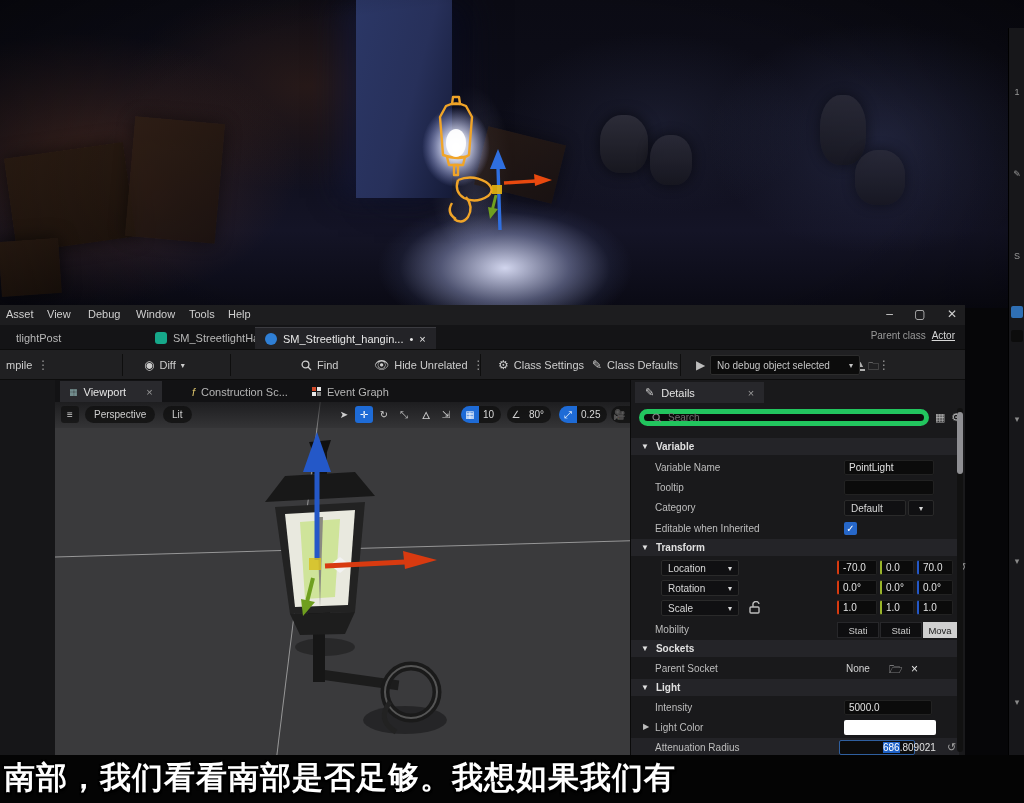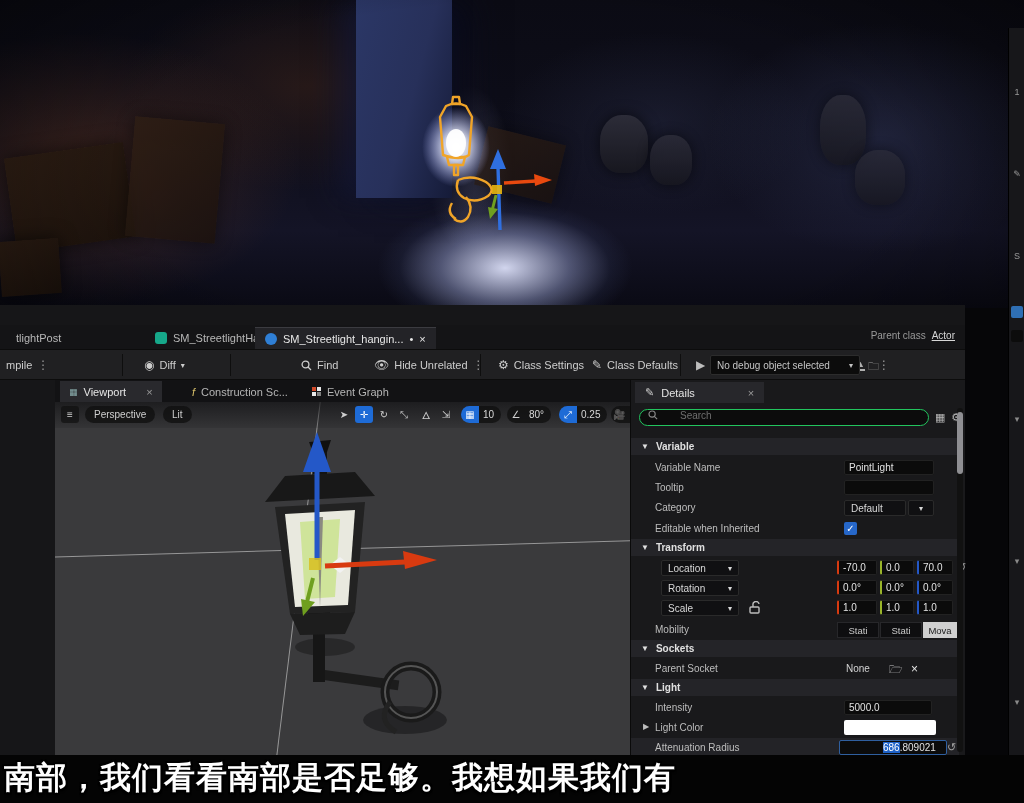--- a/index.html
+++ b/index.html
@@ -86,21 +86,21 @@
   .snap-num { position:absolute; top:4px; height:17px; border-radius:0 9px 9px 0; background:rgba(15,15,15,.78);
     color:#d8d8d8; font-size:10px; display:flex; align-items:center; padding:0 7px 0 4px; }
   .grid-line { position:absolute; background:rgba(225,225,225,.55); }
 
   
   #details { left:630px; top:75px; width:335px; height:377px; background:#19191b; color:#c6c6c6; font-size:10px;
     border-left:1px solid #0a0a0a; }
   #det-tab { position:absolute; left:4px; top:2px; height:21px; background:#27272b; color:#e4e4e4;
     display:flex; align-items:center; gap:7px; padding:0 10px; font-size:11px; }
   #det-search { position:absolute; left:8px; top:29px; width:290px; height:17px; background:#0c0c0c;
-    border:1px solid #22c55e; border-radius:9px; color:#6f6f6f; display:flex; align-items:flex-start; gap:22px; padding:0 8px; }
+    border:5px solid #22c55e; border-radius:9px; color:#6f6f6f; display:flex; align-items:center; gap:6px; padding:0 8px; }
   .det-hdr { position:absolute; left:0; width:328px; height:17px; background:#242428; color:#e0e0e0;
     display:flex; align-items:center; gap:7px; padding-left:10px; font-weight:bold; font-size:10px; }
   .det-row { position:absolute; left:0; width:328px; height:20px; }
   .det-label { position:absolute; left:24px; top:4px; color:#bdbdbd; }
   .val-box { position:absolute; top:2px; height:15px; background:#0b0b0b; border:1px solid #222;
     border-radius:2px; color:#e2e2e2; display:flex; align-items:center; padding:0 4px; font-size:10px; }
   .axis { border-left-width:2px; border-left-style:solid; }
   .combo { position:absolute; top:2px; height:16px; background:#101012; border:1px solid #2a2a2a; border-radius:2px;
     color:#d8d8d8; display:flex; align-items:center; justify-content:space-between; padding:0 6px; font-size:10px; }
   .chk { position:absolute; top:3px; width:13px; height:13px; background:#2667c9; border-radius:2px;
@@ -178,20 +178,33 @@
     <span class="s-ico" style="top:222px;">S</span>
     <span class="s-ico" style="top:278px;background:#2f6fb4;border-radius:2px;"></span>
     <span class="s-ico" style="top:302px;background:#0c0c0c;border-radius:2px;"></span>
     <span class="s-ico" style="top:385px;color:#8a8a8a;">▾</span>
     <span class="s-ico" style="top:527px;color:#8a8a8a;">▾</span>
     <span class="s-ico" style="top:668px;color:#8a8a8a;">▾</span>
   </div>
 
   <div id="editor" class="abs">
 
+    <div id="menubar" class="abs">
+      <span class="m-item" style="left:6px;">Asset</span>
+      <span class="m-item" style="left:47px;">View</span>
+      <span class="m-item" style="left:88px;">Debug</span>
+      <span class="m-item" style="left:136px;">Window</span>
+      <span class="m-item" style="left:189px;">Tools</span>
+      <span class="m-item" style="left:228px;">Help</span>
+      <div id="win-controls">
+        <span>–</span>
+        <span>▢</span>
+        <span>✕</span>
+      </div>
+    </div>
 
     <div id="tabrow" class="abs">
       <div class="doc-tab" style="left:0;padding-left:16px;">
         <span>tlightPost</span>
       </div>
       <div class="doc-tab" style="left:145px;">
         <span class="bp-ico" style="background:#16a88a;"></span>
         <span>SM_StreetlightHanging</span>
       </div>
       <div class="doc-tab active" style="left:255px;">
@@ -498,21 +511,21 @@
           <span>5000.0</span>
         </div>
       </div>
       <div class="det-row" style="top:338px;">
         <span class="abs" style="left:12px;top:4px;font-size:8px;color:#bdbdbd;">▶</span>
         <span class="det-label">Light Color</span>
         <div class="swatch" style="left:213px;width:92px;"></div>
       </div>
       <div class="det-row" style="top:358px;background:#232327;">
         <span class="det-label">Attenuation Radius</span>
-        <div class="val-box" style="left:208px;width:108px;border-color:#2f5f9f;padding-left:43px;">
+        <div class="val-box" style="left:208px;width:76px;border-color:#2f5f9f;padding-left:43px;">
           <span class="selhl">686</span>
             <span>.809021</span>
         </div>
         <span class="revert" style="left:316px;">↺</span>
       </div>
 
       <div id="det-scroll">
         <div id="det-thumb"></div>
       </div>
     </div>

